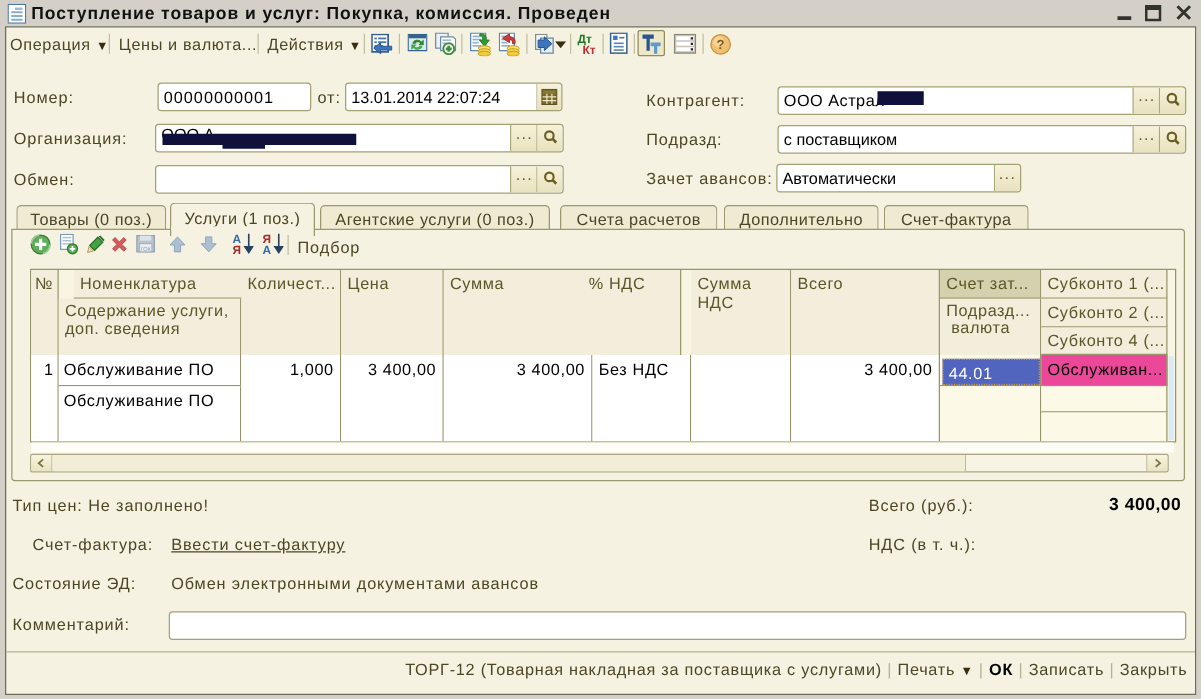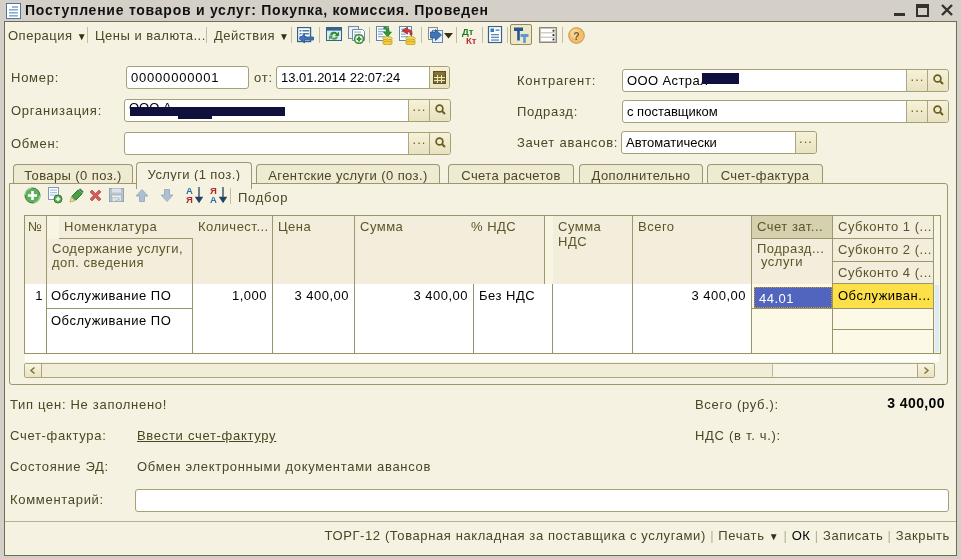--- a/index.html
+++ b/index.html
@@ -334,38 +334,38 @@
 <div class="th" style="left:25px;top:216px;width:22px;height:68px;border-bottom:none;padding-left:3px">№</div>
 <div class="th" style="left:59px;top:216px;width:146px;height:23px">Номенклатура</div>
 <div class="th" style="left:47px;top:239px;width:146px;height:45px;border-bottom:none;white-space:normal;line-height:14px">Содержание услуги, доп. сведения</div>
 <div class="th" style="left:193px;top:216px;width:80px;height:68px;border-bottom:none">Количест...</div>
 <div class="th" style="left:273px;top:216px;width:82px;height:68px;border-bottom:none">Цена</div>
 <div class="th" style="left:355px;top:216px;width:119px;height:68px;border-bottom:none">Сумма</div>
 <div class="th" style="left:466px;top:216px;width:79px;height:68px;border-bottom:none">% НДС</div>
 <div class="th" style="left:553px;top:216px;width:80px;height:68px;border-bottom:none;line-height:15px">Сумма<br>НДС</div>
 <div class="th" style="left:633px;top:216px;width:119px;height:68px;border-bottom:none">Всего</div>
 <div class="th" style="left:752px;top:216px;width:81px;height:23px;background:#D5D1AE">Счет зат...</div>
-<div class="th" style="left:752px;top:239px;width:81px;height:45px;border-bottom:none;white-space:normal;line-height:13px">Подразд...<br><span style="margin-left:4px">услуги</span></div>
+<div class="th" style="left:752px;top:239px;width:81px;height:45px;border-bottom:none;white-space:normal;line-height:13px">Подразд...<br><span style="margin-left:4px">валюта</span></div>
 <div class="th" style="left:833px;top:216px;width:101px;height:23px">Субконто 1 (...</div>
 <div class="th" style="left:833px;top:239px;width:101px;height:23px">Субконто 2 (...</div>
 <div class="th" style="left:833px;top:262px;width:101px;height:22px">Субконто 4 (...</div>
 
 <div class="td" style="left:25px;top:284px;width:22px;height:69px;background:#fff;border-right:1px solid #97946B;text-align:right;padding:4px 3px 0 0">1</div>
 <div class="td" style="left:47px;top:284px;width:146px;height:25px;background:#fff;border-right:1px solid #97946B;border-bottom:1px solid #97946B;padding:4px 0 0 4px">Обслуживание ПО</div>
 <div class="td" style="left:47px;top:309px;width:146px;height:44px;background:#fff;border-right:1px solid #97946B;padding:4px 0 0 4px">Обслуживание ПО</div>
 <div class="td" style="left:193px;top:284px;width:80px;height:69px;background:#fff;border-right:1px solid #97946B;text-align:right;padding:4px 5px 0 0;box-sizing:border-box">1,000</div>
 <div class="td" style="left:273px;top:284px;width:82px;height:69px;background:#fff;border-right:1px solid #97946B;text-align:right;padding:4px 5px 0 0;box-sizing:border-box">3 400,00</div>
 <div class="td" style="left:355px;top:284px;width:119px;height:69px;background:#fff;border-right:1px solid #97946B;text-align:right;padding:4px 5px 0 0;box-sizing:border-box">3 400,00</div>
 <div class="td" style="left:474px;top:284px;width:79px;height:69px;background:#fff;border-right:1px solid #97946B;padding:4px 0 0 5px">Без НДС</div>
 <div class="td" style="left:553px;top:284px;width:80px;height:69px;background:#fff;border-right:1px solid #97946B"></div>
 <div class="td" style="left:633px;top:284px;width:119px;height:69px;background:#fff;border-right:1px solid #97946B;text-align:right;padding:4px 5px 0 0;box-sizing:border-box">3 400,00</div>
 <div class="td" style="left:752px;top:284px;width:81px;height:25px;border-right:1px solid #97946B;border-bottom:1px solid #97946B;background:#FCF9E6"></div>
 <div class="td" style="left:754px;top:287px;width:78px;height:21px;background:#5164BE;color:#fff;padding:3px 0 0 4px;box-sizing:border-box;border:1px dotted #C89632">44.01</div>
 <div class="td" style="left:752px;top:309px;width:81px;height:44px;border-right:1px solid #97946B;background:#FCF9E6"></div>
-<div class="td" style="left:833px;top:284px;width:101px;height:25px;border-right:1px solid #97946B;border-bottom:1px solid #97946B;background:#fde047;padding:4px 0 0 5px">Обслуживан...</div>
+<div class="td" style="left:833px;top:284px;width:101px;height:25px;border-right:1px solid #97946B;border-bottom:1px solid #97946B;background:#ec4899;padding:4px 0 0 5px">Обслуживан...</div>
 <div class="td" style="left:833px;top:309px;width:101px;height:21px;border-right:1px solid #97946B;border-bottom:1px solid #97946B;background:#FCF9E6"></div>
 <div class="td" style="left:833px;top:330px;width:101px;height:23px;border-right:1px solid #97946B;background:#FCF9E6"></div>
 
 <div class="ab" style="left:935px;top:285px;width:4px;height:67px;background:#D8EBF6"></div>
 <div class="ab" style="left:25px;top:354px;width:914px;height:8px;background:#FEFEF6"></div>
 
 <div class="ab" style="left:24px;top:363px;width:911px;height:15px;border:1px solid #A9A686;border-radius:2px;background:#F7F4E4;box-sizing:border-box">
 <div class="ab" style="left:0;top:0;width:16px;height:13px;background:linear-gradient(#F8F4DE,#E9E3C0);border-right:1px solid #A9A686;border-radius:2px 0 0 2px">
         <svg width="16" height="13">
           <path d="M9.5 3.5 L6 6.5 L9.5 9.5" stroke="#7A7444" stroke-width="1.5" fill="none"></path>
@@ -376,24 +376,24 @@
         <svg width="16" height="13">
           <path d="M6.5 3.5 L10 6.5 L6.5 9.5" stroke="#7A7444" stroke-width="1.5" fill="none"></path>
         </svg>
       </div>
 </div>
 </div>
 
 <div class="botlbl" style="left:10px;top:397px">Тип цен: Не заполнено!</div>
 <div class="botlbl" style="left:695px;top:397px">Всего (руб.):</div>
 <div class="ab" style="right:16px;top:395px;font-size:14px;font-weight:bold;color:#000;letter-spacing:0.4px">3 400,00</div>
-<div class="botlbl" style="left:10px;top:428px">Счет-фактура:</div>
+<div class="botlbl" style="left:26px;top:428px">Счет-фактура:</div>
 <div class="botlbl" style="left:137px;top:428px;text-decoration:underline">Ввести счет-фактуру</div>
 <div class="botlbl" style="left:695px;top:428px">НДС (в т. ч.):</div>
 <div class="botlbl" style="left:10px;top:459px">Состояние ЭД:</div>
 <div class="botlbl" style="left:137px;top:459px">Обмен электронными документами авансов</div>
 <div class="botlbl" style="left:10px;top:492px">Комментарий:</div>
 <div class="inp" style="left:135px;top:489px;width:812px;height:21px"></div>
 
 <div class="ab" style="left:5px;top:521px;width:951px;height:1px;background:#B5B191"></div>
 <div class="ab" style="left:0;top:528px;width:961px;height:18px;font-size:13px;letter-spacing:0.6px;color:#4B4624;white-space:nowrap">
-    <div style="position:absolute;right:11px;top:0">ТОРГ-12 (Товарная накладная за поставщика с услугами) <span style="color:#B5B191">|</span> Печать <span style="font-size:10px;color:#3A2E10">▼</span> <span style="color:#B5B191">|</span> <span style="font-weight:normal;color:#000">ОК</span> <span style="color:#B5B191">|</span> Записать <span style="color:#B5B191">|</span> Закрыть</div>
+    <div style="position:absolute;right:11px;top:0">ТОРГ-12 (Товарная накладная за поставщика с услугами) <span style="color:#B5B191">|</span> Печать <span style="font-size:10px;color:#3A2E10">▼</span> <span style="color:#B5B191">|</span> <span style="font-weight:bold;color:#000">ОК</span> <span style="color:#B5B191">|</span> Записать <span style="color:#B5B191">|</span> Закрыть</div>
   </div>
 
 </body></html>

